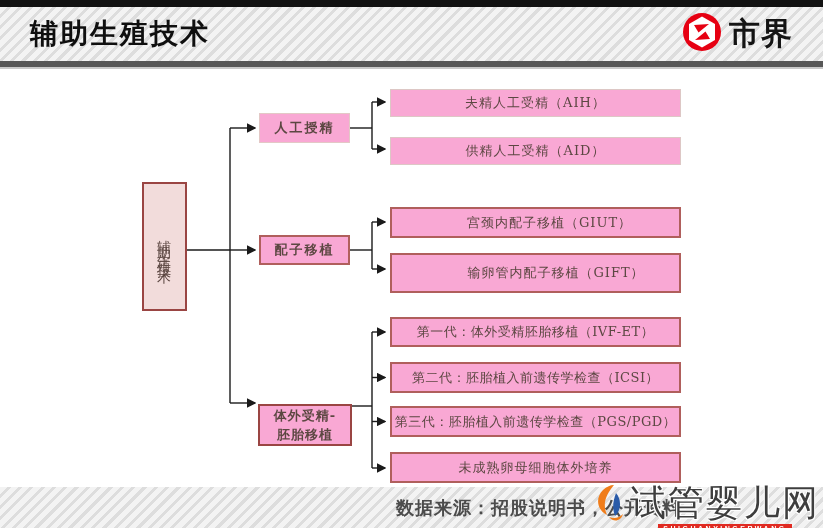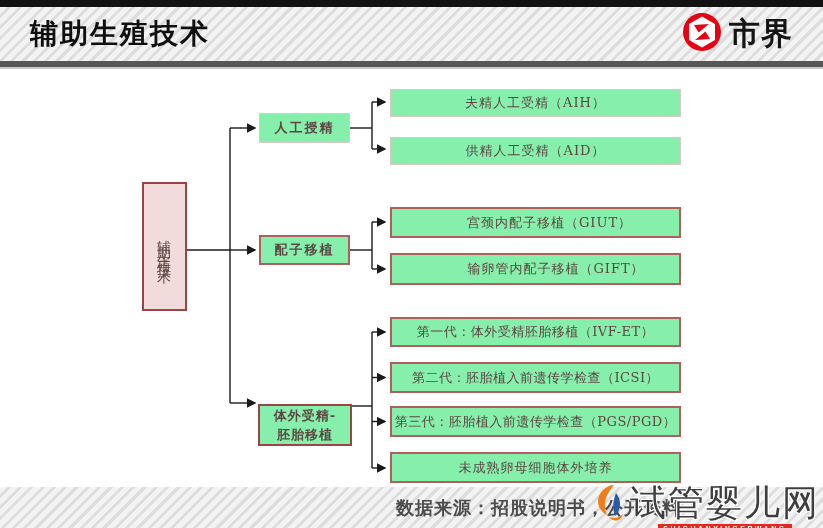--- a/index.html
+++ b/index.html
@@ -22,41 +22,41 @@
     display:flex;align-items:center;gap:7px;
   }
   .brand-name{font-size:31px;font-weight:800;color:#141414;letter-spacing:1px;}
   .header-sep{
     position:absolute;top:61px;left:0;width:823px;height:6px;background:#575757;
     border-bottom:2px solid #c9c9c9;box-sizing:content-box;
   }
   
   .connectors{position:absolute;top:0;left:0;width:823px;height:528px;z-index:1;pointer-events:none;}
   .node{
-    position:absolute;z-index:2;box-sizing:border-box;background:#86efac;
+    position:absolute;z-index:2;box-sizing:border-box;background:#f9a8d4;
     display:flex;align-items:center;justify-content:center;text-align:center;
     font-family:"DejaVu Serif",serif;color:#5c4742;font-size:13px;
   }
   .root{
     left:142px;top:182px;width:45px;height:129px;
     background:#f2dcdb;border:2px solid #9a4543;
   }
   .root span{writing-mode:vertical-rl;text-orientation:upright;font-size:14px;letter-spacing:6px;line-height:1;}
   .branch{left:259px;width:91px;height:30px;letter-spacing:2px;font-weight:bold;}
   .b1{top:113px;border:1px solid #e3c8c6;}
   .b2{top:235px;border:2px solid #b05f5c;}
   .b3{top:404px;left:258px;width:94px;height:42px;border:2px solid #9a4543;letter-spacing:1px;}
   .b3 span{white-space:pre-line;line-height:1.5;}
   .leaf{left:390px;width:291px;letter-spacing:1px;}
   .leaf-light{border:1px solid #ddc7c5;}
   .leaf-strong{border:2px solid #b05f5c;}
   .l1a{top:89px;height:28px;}
   .l1b{top:137px;height:28px;}
   .l2a{top:207px;height:31px;padding-left:28px;}
-  .l2b{top:253px;height:32px;padding-left:41px;}
+  .l2b{top:253px;height:40px;padding-left:41px;}
   .l3a{top:317px;height:30px;letter-spacing:0.5px;}
   .l3b{top:362px;height:31px;letter-spacing:0.5px;}
   .l3c{top:406px;height:31px;letter-spacing:0.5px;}
   .l3d{top:452px;height:31px;}
   
   .footer{position:absolute;left:0;top:487px;width:823px;height:41px;}
   .source-text{
     position:absolute;left:396px;top:50%;transform:translateY(-50%);
     font-size:18px;font-weight:700;color:#4c4c4c;letter-spacing:1px;white-space:nowrap;
   }

